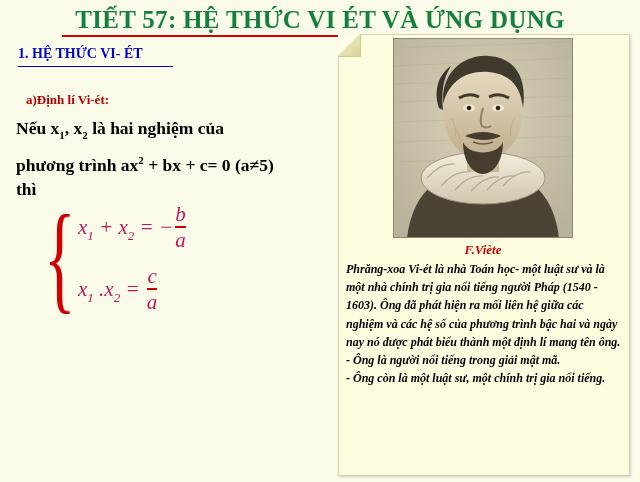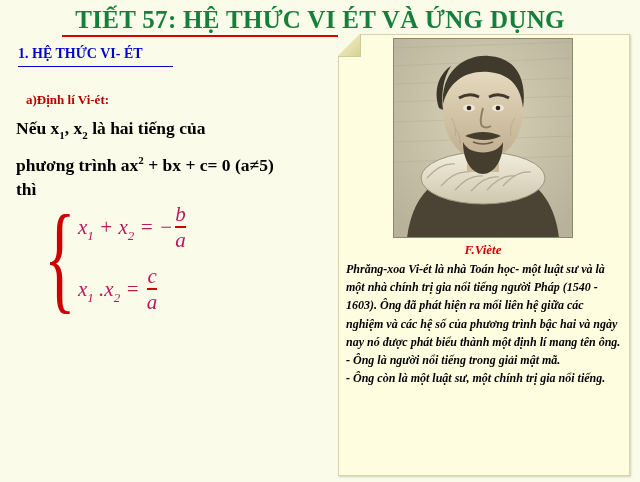--- a/index.html
+++ b/index.html
@@ -197,21 +197,21 @@
 
   <div class="title">TIẾT 57: HỆ THỨC VI ÉT VÀ ỨNG DỤNG</div>
   <div class="title-underline"></div>
 
   <div class="section-head">1. HỆ THỨC VI- ÉT</div>
   <div class="section-head-underline"></div>
   <div class="sub-head">a)Định lí Vi-ét:</div>
 
   <div class="theorem">
     <span class="ind">
-      <span>Nếu x</span><sub>1</sub><span>, x</span><sub>2</sub><span> là hai tiếng của</span>
+      <span>Nếu x</span><sub>1</sub><span>, x</span><sub>2</sub><span> là hai nghiệm của</span>
     </span>
     <span class="ind">
       <span>phương trình   ax</span><sup>2</sup><span> + bx + c= 0 (a≠5)</span>
     </span>
     <span class="ind">thì</span>
   </div>
 
   <div class="formula-box">
     <div class="brace">{</div>
 

